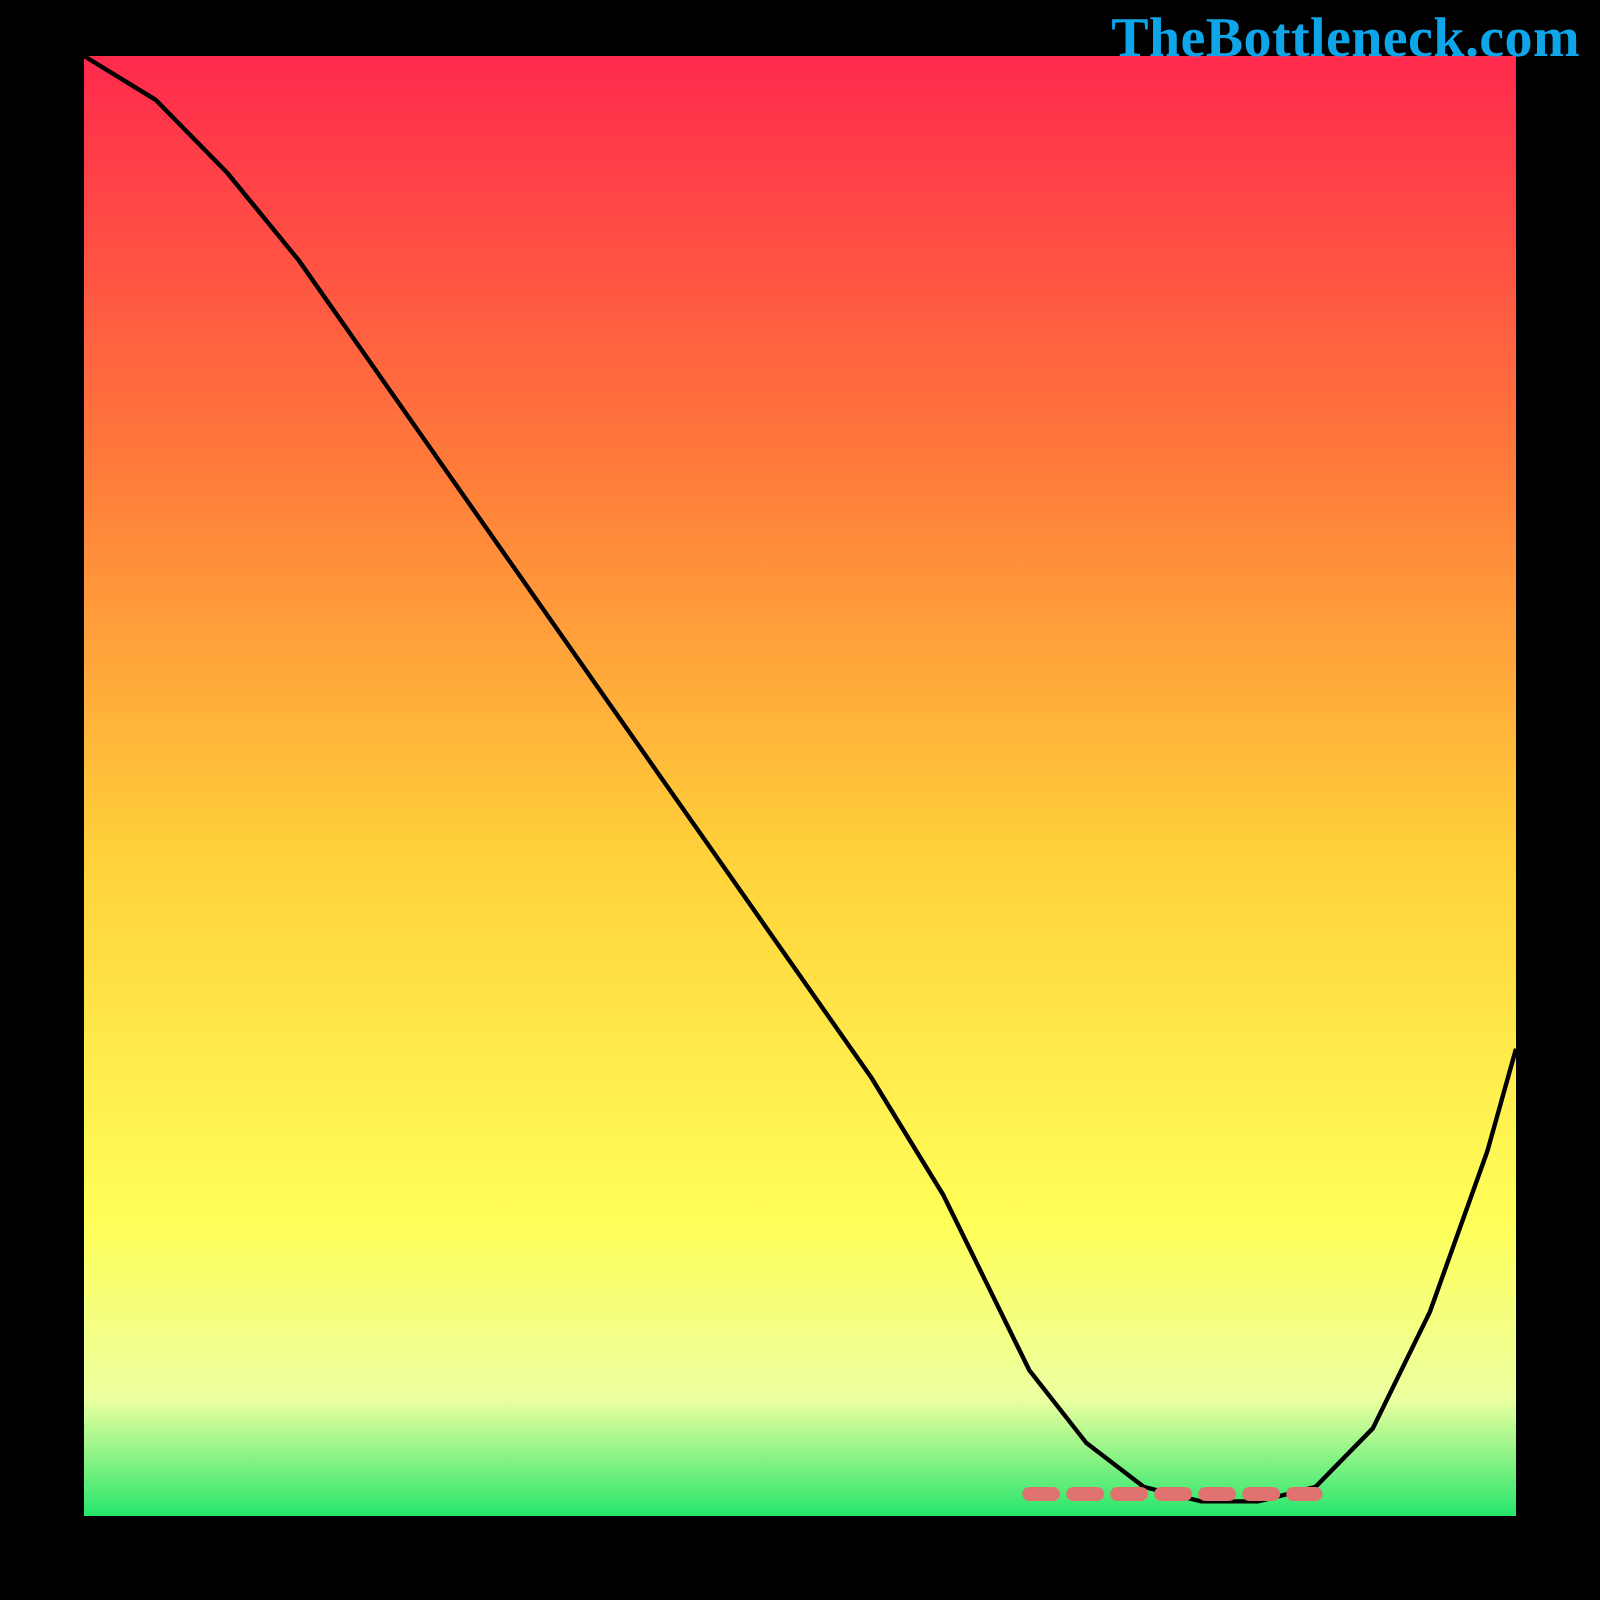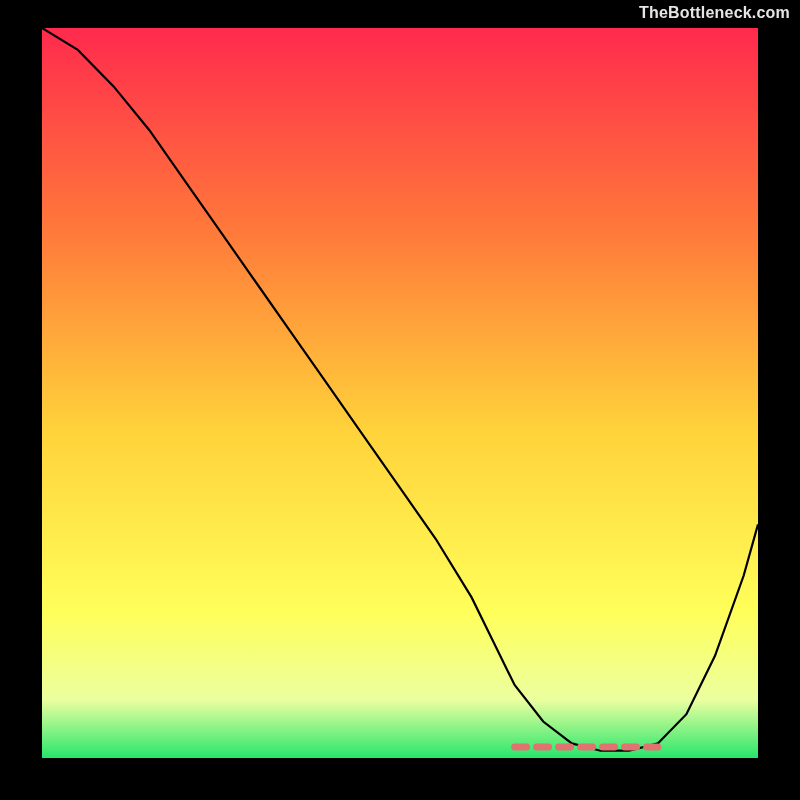--- a/index.html
+++ b/index.html
@@ -14,25 +14,26 @@
   .frame {
     position: relative;
     width: 800px;
     height: 800px;
     background: #000;
   }
   .watermark {
     position: absolute;
     top: 4px;
     right: 10px;
-    font-size: 16px;
+    font-size: 28px;
     font-weight: bold;
-    color: #e5e5e5;
+    color: #0ea5e9;
     letter-spacing: 0.2px;
     z-index: 10;
+    font-family: Liberation Serif, serif;
   }
   .plot-area {
     position: absolute;
     left: 42px;
     top: 28px;
     width: 716px;
     height: 730px;
     overflow: hidden;
   }
   .plot-area svg {

